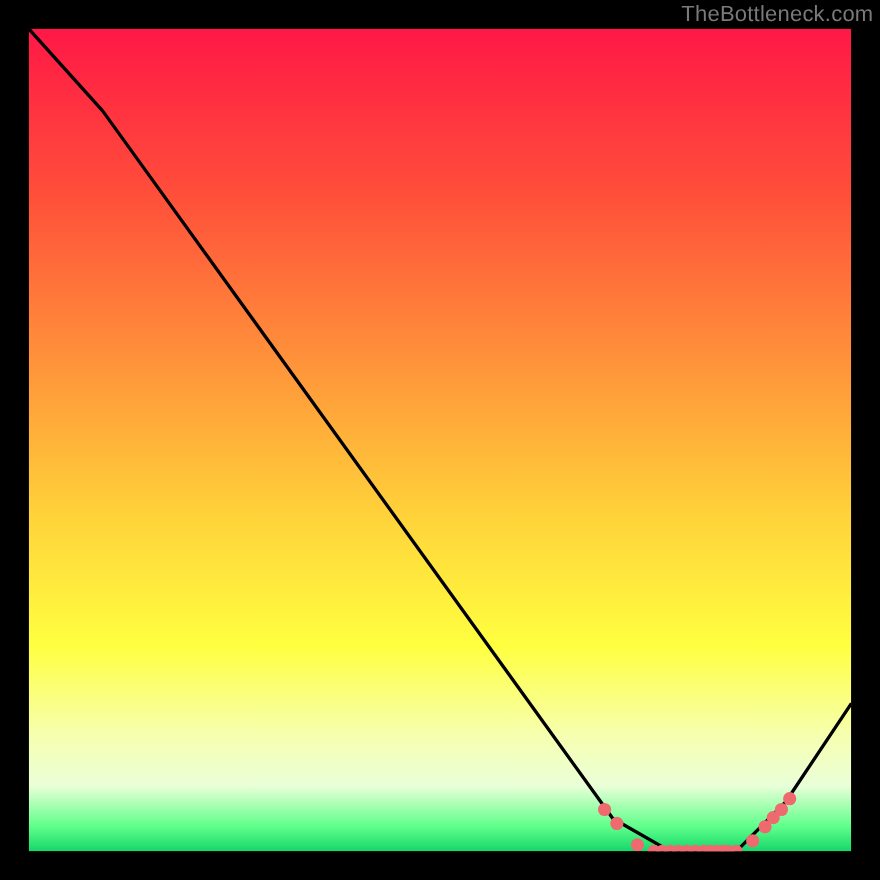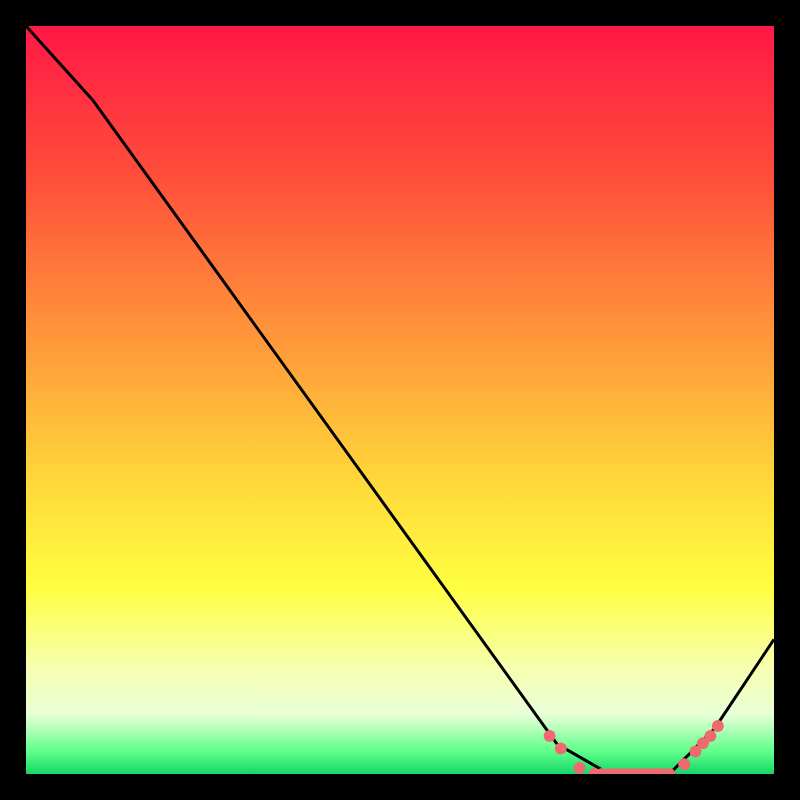--- a/index.html
+++ b/index.html
@@ -33,20 +33,21 @@
     font-size: 20px;
     letter-spacing: 0.2px;
     font-weight: 400;
   }
   svg { display: block; }
 </style>
 </head>
 <body>
 
 <div id="chart-wrap">
+  <div id="attribution">TheBottleneck.com</div>
 
   <div id="plot-area">
     <svg id="plot-svg" width="748" height="748" viewBox="0 0 748 748">
         <defs>
           <linearGradient id="bg-grad" x1="0" y1="0" x2="0" y2="1">
             <stop offset="0%" stop-color="#ff1846"></stop>
             <stop offset="20%" stop-color="#ff4e3a"></stop>
             <stop offset="45%" stop-color="#ffa23a"></stop>
             <stop offset="60%" stop-color="#ffd53a"></stop>
             <stop offset="75%" stop-color="#ffff40"></stop>

